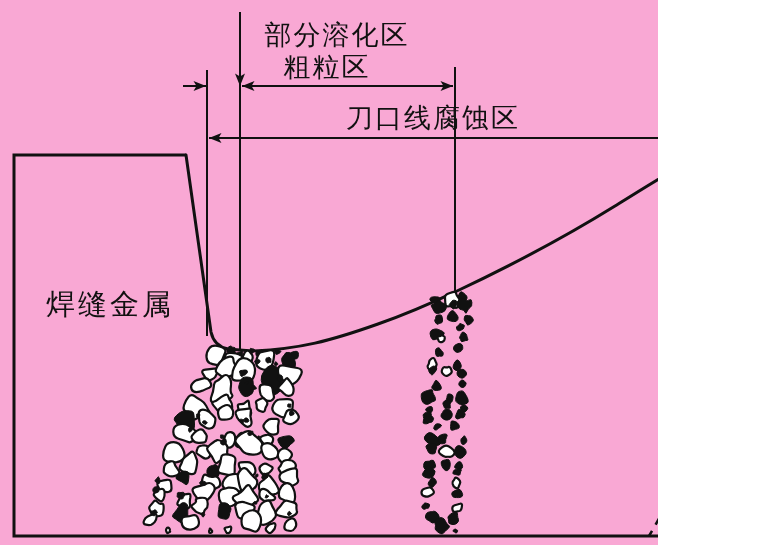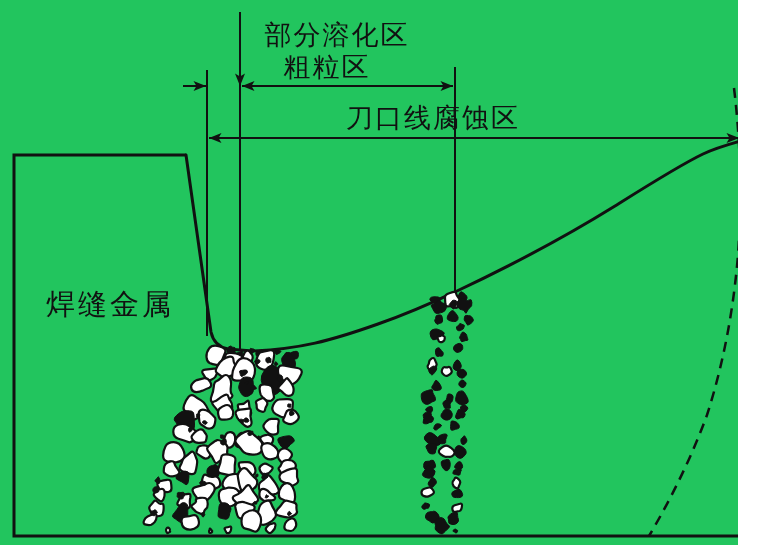--- a/index.html
+++ b/index.html
@@ -1,16 +1,16 @@
 <!DOCTYPE html>
 <html><head>
 <meta charset="utf-8">
 <style>
   html,body{margin:0;padding:0;background:#ffffff;}
-  .page{position:relative;width:738px;height:545px;background:#22c55e;overflow:hidden;}
+  .page{position:relative;width:658px;height:545px;background:#f9a8d4;overflow:hidden;}
   svg{display:block;}
   text{font-family:"Liberation Sans","DejaVu Sans",sans-serif;fill:#111;}
   .lbl{font-size:27px;letter-spacing:2px;}
   .lbl-big{font-size:29px;letter-spacing:3px;}
 </style>
 </head>
 <body>
 
 <div class="page">
   <svg id="diagram-svg" width="783" height="545" viewBox="0 0 783 545">

